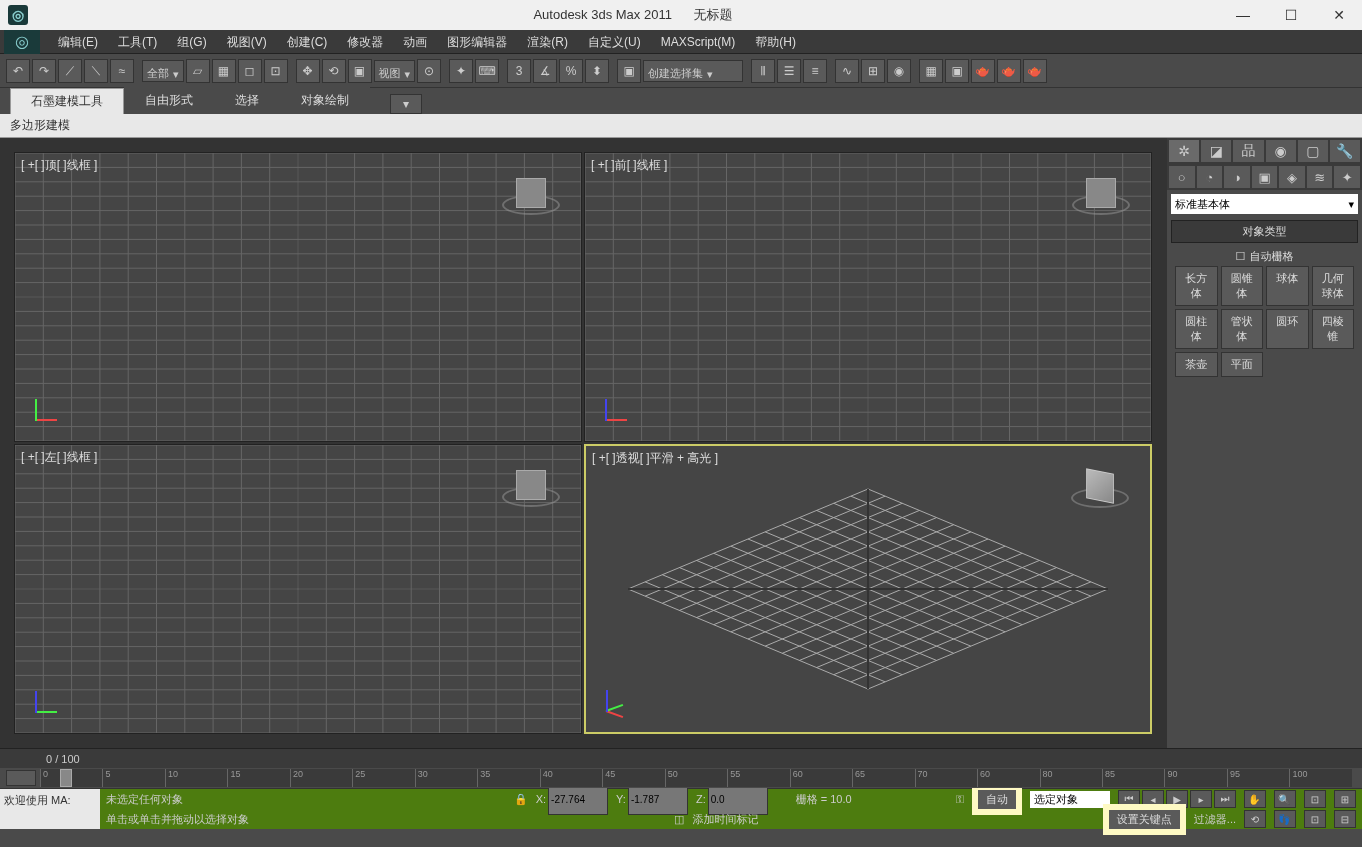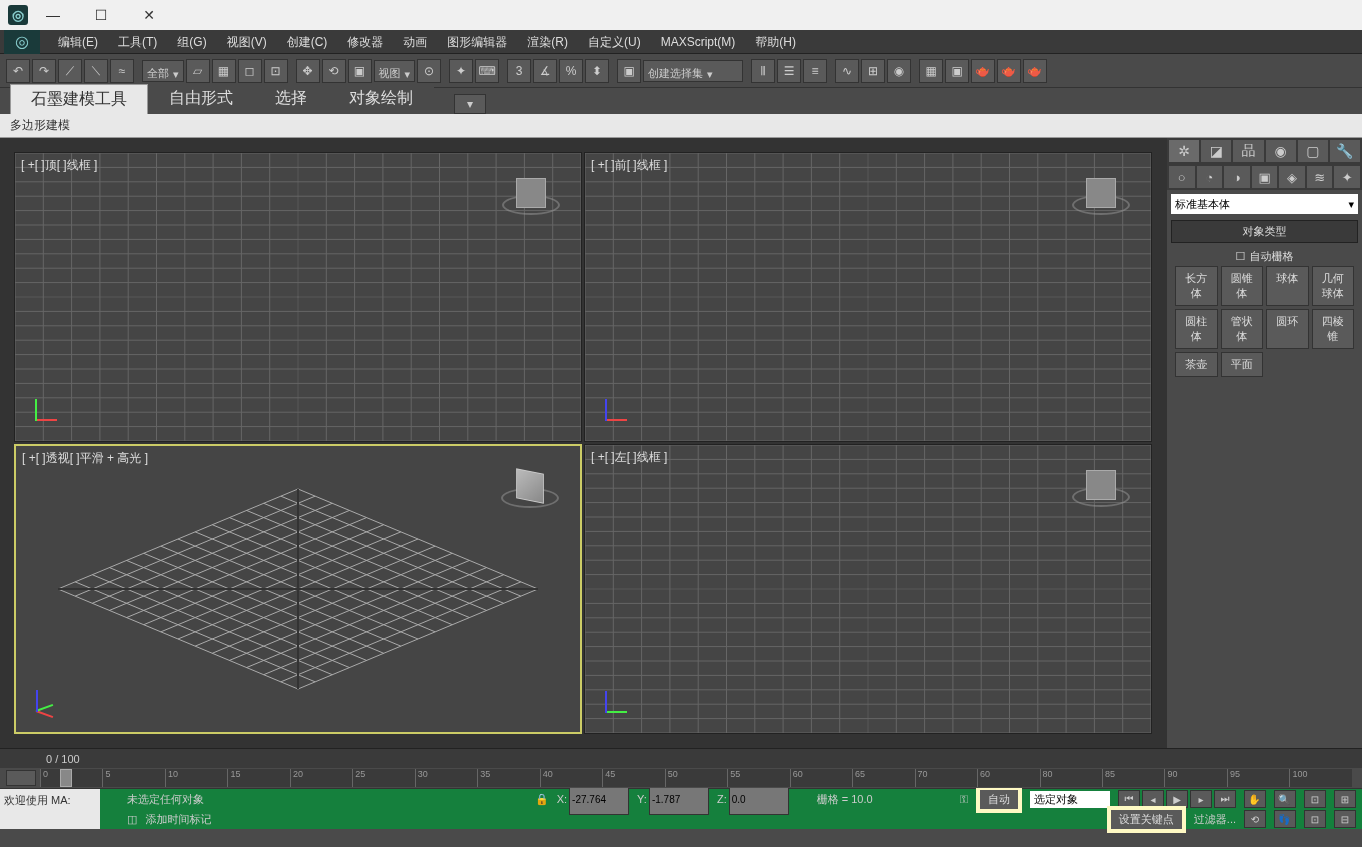--- a/index.html
+++ b/index.html
@@ -18,21 +18,21 @@
 .menu-item { padding: 0 10px; color: #ddd; cursor: pointer; font-size: 12px; line-height: 24px; }
 
 
 .toolbar { height: 34px; background: #4a4a4a; display: flex; align-items: center; padding: 0 6px; gap: 2px; border-bottom: 1px solid #333; }
 .tool-btn { width: 24px; height: 24px; background: #5a5a5a; border: 1px solid #333; display: flex; align-items: center; justify-content: center; cursor: pointer; color: #ccc; font-size: 12px; }
 .tool-sep { width: 4px; }
 .tool-dropdown { height: 22px; background: #5a5a5a; border: 1px solid #333; color: #ccc; padding: 0 4px; font-size: 11px; display: flex; align-items: flex-end; gap: 4px; }
 
 
 .ribbon-tabs { height: 26px; background: #4a4a4a; display: flex; align-items: flex-end; padding: 0 10px; gap: 0; }
-.ribbon-tab { padding: 4px 20px; background: #4a4a4a; color: #ddd; cursor: pointer; font-size: 16px; border: 1px solid transparent; }
+.ribbon-tab { padding: 4px 20px; background: #4a4a4a; color: #ddd; cursor: pointer; font-size: 12px; border: 1px solid transparent; }
 .ribbon-tab.active { background: #e8e8e8; color: #333; border: 1px solid #999; border-bottom: none; }
 .ribbon-dropdown { padding: 2px 12px; background: #5a5a5a; border: 1px solid #333; margin-left: 20px; }
 
 
 .ribbon-panel { height: 24px; background: #e8e8e8; display: flex; align-items: center; padding: 0 10px; color: #333; font-size: 12px; border-bottom: 1px solid #999; }
 
 
 .main-area { display: flex; height: 610px; }
 .viewports { flex: 1; display: grid; grid-template-columns: 1fr 1fr; grid-template-rows: 1fr 1fr; gap: 2px; background: #333; padding: 14px; position: relative; }
 .viewport { background: #454545; position: relative; border: 1px solid #222; overflow: hidden; }
@@ -67,44 +67,49 @@
 
 
 .timeline-area { height: 20px; background: #3a3a3a; display: flex; align-items: center; padding: 8px 6px; color: #ccc; font-size: 11px; border-top: 1px solid #222; }
 .time-slider-row { height: 20px; background: #4a4a4a; display: flex; align-items: center; padding: 0 6px; position: relative; }
 .time-slider-btn { width: 30px; height: 16px; background: #5a5a5a; border: 1px solid #333; }
 .time-ruler { flex: 1; height: 18px; background: #3a3a3a; margin: 0 4px; position: relative; display: flex; }
 .time-tick { flex: 1; border-left: 1px solid #666; font-size: 9px; color: #999; padding-left: 2px; }
 .time-marker { position: absolute; left: 20px; top: 0; width: 12px; height: 18px; background: #888; border: 1px solid #aaa; }
 
 
-.status-area { display: flex; background: #15803d; border-top: 1px solid #333; gap: 21px; }
+.status-area { display: flex; background: #4d7c0f; border-top: 1px solid #333; }
 .status-left { width: 100px; background: #e8e8e8; color: #333; padding: 4px; font-size: 11px; }
 .status-mid { flex: 1; display: flex; flex-direction: column; }
 .status-row { height: 20px; display: flex; align-items: center; gap: 8px; padding: 0 6px; color: #ccc; font-size: 11px; }
 .coord-box { display: flex; align-items: center; gap: 2px; }
 .coord-input { width: 60px; height: 32px; background: #777; border: 1px solid #333; color: #000; padding: 0 2px; font-size: 10px; }
 .playback-btns { display: flex; gap: 2px; }
 .play-btn { width: 22px; height: 18px; background: #5a5a5a; border: 1px solid #333; display: flex; align-items: center; justify-content: center; font-size: 10px; cursor: pointer; color: #ccc; }
-.auto-key-btn { background: #5a5a5a; border: 4px solid #fef9c3; padding: 2px 8px; font-size: 11px; color: #ddd; }
+.auto-key-btn { background: #5a5a5a; border: 6px solid #fef9c3; padding: 2px 8px; font-size: 11px; color: #ddd; }
 .selected-obj-dd { background: #fff; color: #000; padding: 1px 4px; font-size: 11px; width: 80px; }
 
 
 svg.grid-svg { width: 100%; height: 100%; }
 .grid-line { stroke: #666; stroke-width: 1; }
 .grid-line-major { stroke: #333; stroke-width: 1.5; }
 
 
 .persp-grid { position: absolute; inset: 0; display: flex; align-items: center; justify-content: center; }
 </style>
 </head>
 <body>
 
 <div class="titlebar">
   <div class="app-icon">◎</div>
+  <div class="title-text">
+    <span>Autodesk 3ds Max 2011</span>
+    &nbsp;&nbsp;&nbsp;&nbsp;
+    <span>无标题</span>
+  </div>
   <div class="win-controls">
     <div class="win-btn">—</div>
     <div class="win-btn">☐</div>
     <div class="win-btn">✕</div>
   </div>
 </div>
 
 <div class="menubar">
   <div class="app-logo">◎</div>
   <div class="menu-item">编辑(E)</div>
@@ -298,71 +303,20 @@
       <div class="view-cube">
         <div class="cube-ring"></div>
         <div class="cube-shape"></div>
       </div>
       <div class="axis-gizmo">
         <div class="axis-line axis-x"></div>
         <div class="axis-line axis-z" style="background:#44e"></div>
       </div>
     </div>
 
-    <div class="viewport active">
-      <div class="viewport-label">[ +[ ]透视[ ]平滑 + 高光 ]</div>
-      <div class="persp-grid">
-        <svg width="560" height="260" viewBox="0 0 560 260">
-          <g stroke="#aaa" stroke-width="1" fill="none" id="persp-g">
-              <line x1="40" y1="130" x2="280" y2="230"></line>
-              <line x1="40" y1="130" x2="280" y2="30"></line>
-              <line x1="57.14285714285714" y1="122.85714285714286" x2="297.14285714285717" y2="222.85714285714286"></line>
-              <line x1="57.14285714285714" y1="137.14285714285714" x2="297.14285714285717" y2="37.14285714285714"></line>
-              <line x1="74.28571428571428" y1="115.71428571428572" x2="314.2857142857143" y2="215.71428571428572"></line>
-              <line x1="74.28571428571428" y1="144.28571428571428" x2="314.2857142857143" y2="44.285714285714285"></line>
-              <line x1="91.42857142857142" y1="108.57142857142857" x2="331.42857142857144" y2="208.57142857142858"></line>
-              <line x1="91.42857142857142" y1="151.42857142857142" x2="331.42857142857144" y2="51.42857142857143"></line>
-              <line x1="108.57142857142857" y1="101.42857142857143" x2="348.57142857142856" y2="201.42857142857144"></line>
-              <line x1="108.57142857142857" y1="158.57142857142856" x2="348.57142857142856" y2="58.57142857142857"></line>
-              <line x1="125.71428571428572" y1="94.28571428571428" x2="365.7142857142857" y2="194.28571428571428"></line>
-              <line x1="125.71428571428572" y1="165.71428571428572" x2="365.7142857142857" y2="65.71428571428572"></line>
-              <line x1="142.85714285714283" y1="87.14285714285714" x2="382.85714285714283" y2="187.14285714285714"></line>
-              <line x1="142.85714285714283" y1="172.85714285714286" x2="382.85714285714283" y2="72.85714285714286"></line>
-              <line x1="160" y1="80" x2="400" y2="180"></line>
-              <line x1="160" y1="180" x2="400" y2="80"></line>
-              <line x1="177.14285714285714" y1="72.85714285714286" x2="417.1428571428571" y2="172.85714285714286"></line>
-              <line x1="177.14285714285714" y1="187.14285714285714" x2="417.1428571428571" y2="87.14285714285714"></line>
-              <line x1="194.2857142857143" y1="65.71428571428571" x2="434.28571428571433" y2="165.71428571428572"></line>
-              <line x1="194.2857142857143" y1="194.28571428571428" x2="434.28571428571433" y2="94.28571428571429"></line>
-              <line x1="211.42857142857144" y1="58.57142857142857" x2="451.42857142857144" y2="158.57142857142856"></line>
-              <line x1="211.42857142857144" y1="201.42857142857144" x2="451.42857142857144" y2="101.42857142857143"></line>
-              <line x1="228.57142857142856" y1="51.42857142857143" x2="468.57142857142856" y2="151.42857142857144"></line>
-              <line x1="228.57142857142856" y1="208.57142857142856" x2="468.57142857142856" y2="108.57142857142857"></line>
-              <line x1="245.7142857142857" y1="44.28571428571429" x2="485.71428571428567" y2="144.28571428571428"></line>
-              <line x1="245.7142857142857" y1="215.71428571428572" x2="485.71428571428567" y2="115.71428571428571"></line>
-              <line x1="262.8571428571429" y1="37.14285714285714" x2="502.8571428571429" y2="137.14285714285714"></line>
-              <line x1="262.8571428571429" y1="222.85714285714286" x2="502.8571428571429" y2="122.85714285714286"></line>
-              <line x1="280" y1="30" x2="520" y2="130"></line>
-              <line x1="280" y1="230" x2="520" y2="130"></line>
-            </g>
-          <line x1="280" y1="30" x2="280" y2="230" stroke="#333" stroke-width="2"></line>
-          <line x1="40" y1="130" x2="520" y2="130" stroke="#333" stroke-width="2"></line>
-        </svg>
-      </div>
-      <div class="view-cube">
-        <div class="cube-ring"></div>
-        <div style="width:32px;height:32px;background:linear-gradient(135deg,#bbb,#888);transform:rotateX(20deg) rotateY(30deg);border:1px solid #ccc"></div>
-      </div>
-      <div class="axis-gizmo" style="bottom:10px">
-        <div style="position:absolute;left:10px;bottom:10px;width:18px;height:2px;background:#e44;transform:rotate(20deg);transform-origin:left"></div>
-        <div style="position:absolute;left:10px;bottom:10px;width:18px;height:2px;background:#4e4;transform:rotate(-20deg);transform-origin:left"></div>
-        <div style="position:absolute;left:10px;bottom:10px;width:2px;height:22px;background:#44e"></div>
-      </div>
-    </div>
-
     <div class="viewport">
       <div class="viewport-label">[ +[ ]左[ ]线框 ]</div>
       <svg class="grid-svg">
         <g>
           <line class="grid-line-major" x1="0" y1="50%" x2="100%" y2="50%"></line>
           <line class="grid-line-major" x1="50%" y1="0" x2="50%" y2="100%"></line>
         </g>
         <g id="grid-left-g">
             <line class="grid-line" x1="0%" y1="0" x2="0%" y2="100%"></line>
             <line class="grid-line" x1="0" y1="0%" x2="100%" y2="0%"></line>
@@ -411,20 +365,71 @@
       <div class="view-cube">
         <div class="cube-ring"></div>
         <div class="cube-shape"></div>
       </div>
       <div class="axis-gizmo">
         <div class="axis-line axis-y" style="background:#4e4;width:22px;height:2px"></div>
         <div class="axis-line axis-z" style="background:#44e"></div>
       </div>
     </div>
 
+    <div class="viewport active">
+      <div class="viewport-label">[ +[ ]透视[ ]平滑 + 高光 ]</div>
+      <div class="persp-grid">
+        <svg width="560" height="260" viewBox="0 0 560 260">
+          <g stroke="#aaa" stroke-width="1" fill="none" id="persp-g">
+              <line x1="40" y1="130" x2="280" y2="230"></line>
+              <line x1="40" y1="130" x2="280" y2="30"></line>
+              <line x1="57.14285714285714" y1="122.85714285714286" x2="297.14285714285717" y2="222.85714285714286"></line>
+              <line x1="57.14285714285714" y1="137.14285714285714" x2="297.14285714285717" y2="37.14285714285714"></line>
+              <line x1="74.28571428571428" y1="115.71428571428572" x2="314.2857142857143" y2="215.71428571428572"></line>
+              <line x1="74.28571428571428" y1="144.28571428571428" x2="314.2857142857143" y2="44.285714285714285"></line>
+              <line x1="91.42857142857142" y1="108.57142857142857" x2="331.42857142857144" y2="208.57142857142858"></line>
+              <line x1="91.42857142857142" y1="151.42857142857142" x2="331.42857142857144" y2="51.42857142857143"></line>
+              <line x1="108.57142857142857" y1="101.42857142857143" x2="348.57142857142856" y2="201.42857142857144"></line>
+              <line x1="108.57142857142857" y1="158.57142857142856" x2="348.57142857142856" y2="58.57142857142857"></line>
+              <line x1="125.71428571428572" y1="94.28571428571428" x2="365.7142857142857" y2="194.28571428571428"></line>
+              <line x1="125.71428571428572" y1="165.71428571428572" x2="365.7142857142857" y2="65.71428571428572"></line>
+              <line x1="142.85714285714283" y1="87.14285714285714" x2="382.85714285714283" y2="187.14285714285714"></line>
+              <line x1="142.85714285714283" y1="172.85714285714286" x2="382.85714285714283" y2="72.85714285714286"></line>
+              <line x1="160" y1="80" x2="400" y2="180"></line>
+              <line x1="160" y1="180" x2="400" y2="80"></line>
+              <line x1="177.14285714285714" y1="72.85714285714286" x2="417.1428571428571" y2="172.85714285714286"></line>
+              <line x1="177.14285714285714" y1="187.14285714285714" x2="417.1428571428571" y2="87.14285714285714"></line>
+              <line x1="194.2857142857143" y1="65.71428571428571" x2="434.28571428571433" y2="165.71428571428572"></line>
+              <line x1="194.2857142857143" y1="194.28571428571428" x2="434.28571428571433" y2="94.28571428571429"></line>
+              <line x1="211.42857142857144" y1="58.57142857142857" x2="451.42857142857144" y2="158.57142857142856"></line>
+              <line x1="211.42857142857144" y1="201.42857142857144" x2="451.42857142857144" y2="101.42857142857143"></line>
+              <line x1="228.57142857142856" y1="51.42857142857143" x2="468.57142857142856" y2="151.42857142857144"></line>
+              <line x1="228.57142857142856" y1="208.57142857142856" x2="468.57142857142856" y2="108.57142857142857"></line>
+              <line x1="245.7142857142857" y1="44.28571428571429" x2="485.71428571428567" y2="144.28571428571428"></line>
+              <line x1="245.7142857142857" y1="215.71428571428572" x2="485.71428571428567" y2="115.71428571428571"></line>
+              <line x1="262.8571428571429" y1="37.14285714285714" x2="502.8571428571429" y2="137.14285714285714"></line>
+              <line x1="262.8571428571429" y1="222.85714285714286" x2="502.8571428571429" y2="122.85714285714286"></line>
+              <line x1="280" y1="30" x2="520" y2="130"></line>
+              <line x1="280" y1="230" x2="520" y2="130"></line>
+            </g>
+          <line x1="280" y1="30" x2="280" y2="230" stroke="#333" stroke-width="2"></line>
+          <line x1="40" y1="130" x2="520" y2="130" stroke="#333" stroke-width="2"></line>
+        </svg>
+      </div>
+      <div class="view-cube">
+        <div class="cube-ring"></div>
+        <div style="width:32px;height:32px;background:linear-gradient(135deg,#bbb,#888);transform:rotateX(20deg) rotateY(30deg);border:1px solid #ccc"></div>
+      </div>
+      <div class="axis-gizmo" style="bottom:10px">
+        <div style="position:absolute;left:10px;bottom:10px;width:18px;height:2px;background:#e44;transform:rotate(20deg);transform-origin:left"></div>
+        <div style="position:absolute;left:10px;bottom:10px;width:18px;height:2px;background:#4e4;transform:rotate(-20deg);transform-origin:left"></div>
+        <div style="position:absolute;left:10px;bottom:10px;width:2px;height:22px;background:#44e"></div>
+      </div>
+    </div>
+
   </div>
 
   <div class="command-panel">
     <div class="cmd-tabs">
       <div class="cmd-tab active">✲</div>
       <div class="cmd-tab">◪</div>
       <div class="cmd-tab">品</div>
       <div class="cmd-tab">◉</div>
       <div class="cmd-tab">▢</div>
       <div class="cmd-tab">🔧</div>
@@ -525,20 +530,21 @@
         <div class="play-btn">▶</div>
         <div class="play-btn">▸</div>
         <div class="play-btn">⏭</div>
       </div>
       <div class="play-btn">✋</div>
       <div class="play-btn">🔍</div>
       <div class="play-btn">⊡</div>
       <div class="play-btn">⊞</div>
     </div>
     <div class="status-row">
+      <span style="flex:0 0 560px">单击或单击并拖动以选择对象</span>
       <span>◫</span>
       <span>添加时间标记</span>
       <div class="auto-key-btn" style="margin-left:auto">设置关键点</div>
       <span>
         <span>过滤器...</span>
       </span>
       <div class="play-btn">⟲</div>
       <div class="play-btn">👣</div>
       <div class="play-btn">⊡</div>
       <div class="play-btn">⊟</div>

